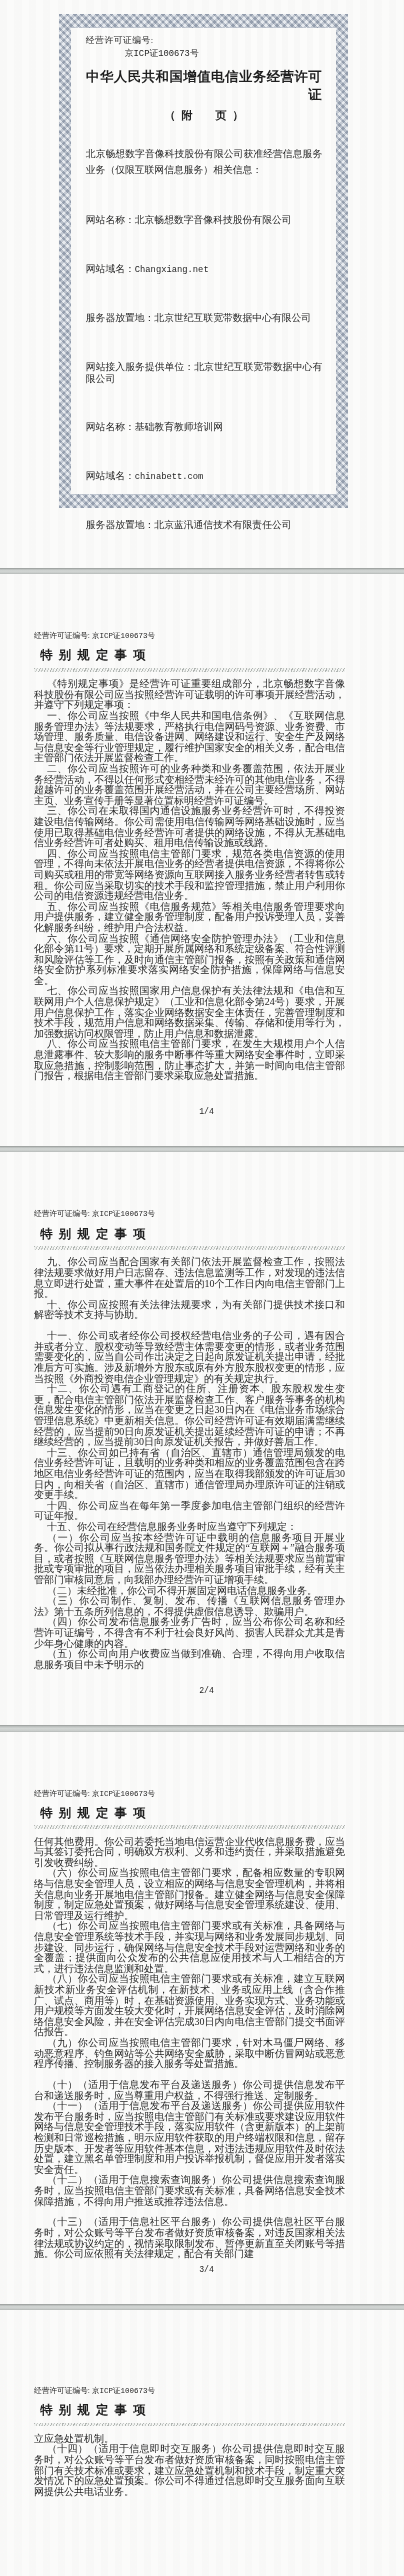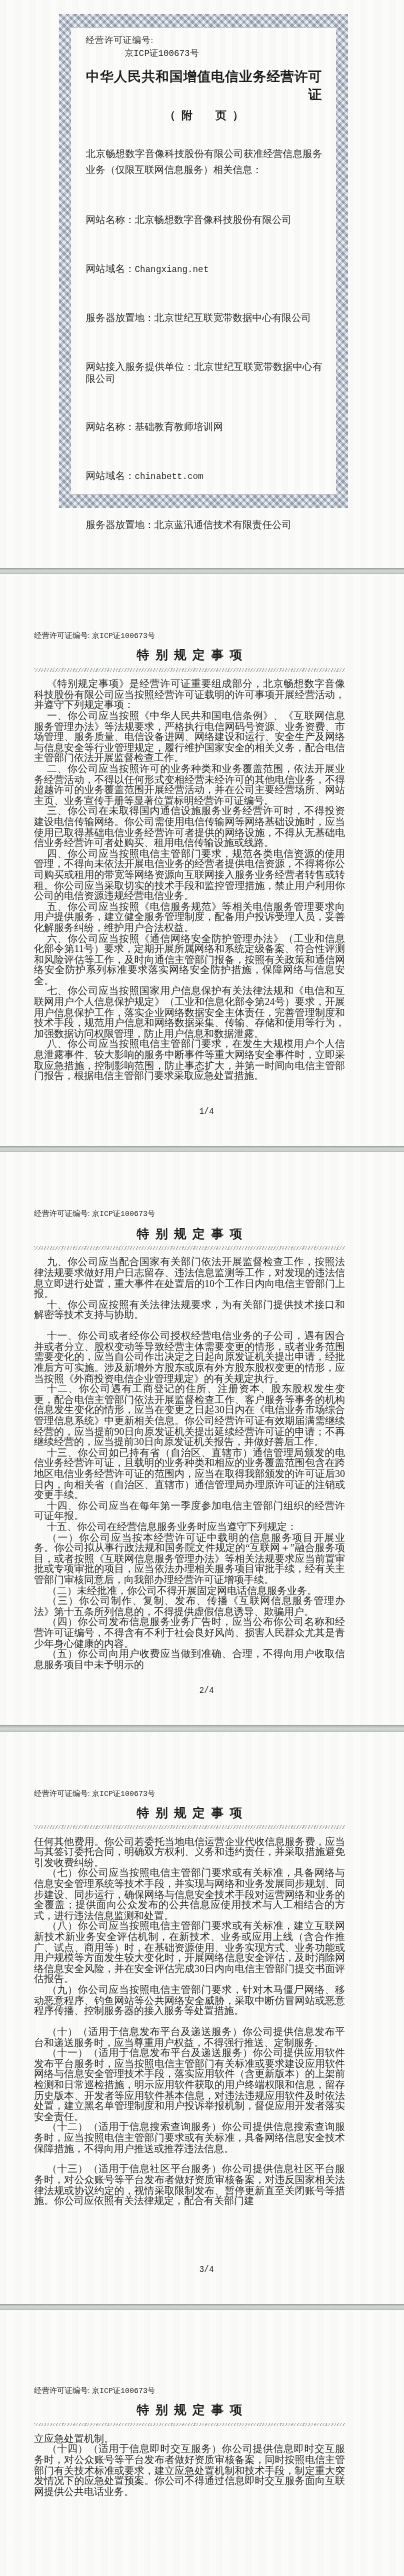--- a/index.html
+++ b/index.html
@@ -41,21 +41,21 @@
   .cert-intro{margin-top:23px;font-size:9.8px;line-height:16px;text-align:justify;}
   .cert-fields{margin-top:14.4px;}
   .cert-row{font-size:9.8px;line-height:12.4px;margin-bottom:7.2px;text-align:justify;margin-top:36px;}
   .cert-row .mono{font-family:"Liberation Mono","DejaVu Sans Mono",monospace;font-size:8.8px;}
   
   .page-prov{padding:57px 60px 0 34px;}
   .p2{height:572px;} .p3{height:573px;} .p4{height:572px;}
   .p5{height:564px;padding-top:76px;}
   .prov-no{font-size:7.7px;}
   .prov-no .mono{font-family:"Liberation Mono","DejaVu Sans Mono",monospace;font-size:7.5px;}
-  .prov-title{margin-top:6.2px;text-align:center;font-size:12.4px;font-weight:bold;letter-spacing:.5em;text-indent:.5em;}
+  .prov-title{margin-top:6.2px;text-align:left;font-size:12.4px;font-weight:bold;letter-spacing:.5em;text-indent:.5em;}
   .zig{
     height:3.6px;margin:3.6px 0 7.7px;opacity:.75;
     background:repeating-linear-gradient(115deg,#9aa09c 0 1px,#eceeec 1px 2.6px,#b6bbb7 2.6px 3.6px,#f4f5f3 3.6px 5.2px);
   }
   .prov-body p{
     margin:0;font-size:10px;line-height:10.6px;text-align:justify;text-indent:1.3em;font-family:Liberation Serif, serif;
   }
   .prov-body p.cont{text-indent:0;}
   .prov-body p.gap-top{margin-top:10.3px;}
   .page-num{
@@ -154,20 +154,21 @@
 
   <div class="page page-prov p4">
     <div class="prov-no">
       <span>经营许可证编号:</span>
       <span class="mono">京ICP证100673号</span>
     </div>
     <div class="prov-title">特别规定事项</div>
     <div class="zig"></div>
     <div class="prov-body">
       <p class="cont">任何其他费用。你公司若委托当地电信运营企业代收信息服务费，应当与其签订委托合同，明确双方权利、义务和违约责任，并采取措施避免引发收费纠纷。</p>
+      <p>（六）你公司应当按照电信主管部门要求，配备相应数量的专职网络与信息安全管理人员，设立相应的网络与信息安全管理机构，并将相关信息向业务开展地电信主管部门报备。建立健全网络与信息安全保障制度，制定应急处置预案，做好网络与信息安全管理系统建设、使用、日常管理及运行维护。</p>
       <p>（七）你公司应当按照电信主管部门要求或有关标准，具备网络与信息安全管理系统等技术手段，并实现与网络和业务发展同步规划、同步建设、同步运行，确保网络与信息安全技术手段对运营网络和业务的全覆盖；提供面向公众发布的公共信息应使用技术与人工相结合的方式，进行违法信息监测和处置。</p>
       <p>（八）你公司应当按照电信主管部门要求或有关标准，建立互联网新技术新业务安全评估机制，在新技术、业务或应用上线（含合作推广、试点、商用等）时，在基础资源使用、业务实现方式、业务功能或用户规模等方面发生较大变化时，开展网络信息安全评估，及时消除网络信息安全风险，并在安全评估完成30日内向电信主管部门提交书面评估报告。</p>
       <p>（九）你公司应当按照电信主管部门要求，针对木马僵尸网络、移动恶意程序、钓鱼网站等公共网络安全威胁，采取中断仿冒网站或恶意程序传播、控制服务器的接入服务等处置措施。</p>
       <p class="gap-top">（十）（适用于信息发布平台及递送服务）你公司提供信息发布平台和递送服务时，应当尊重用户权益，不得强行推送、定制服务。</p>
       <p>（十一）（适用于信息发布平台及递送服务）你公司提供应用软件发布平台服务时，应当按照电信主管部门有关标准或要求建设应用软件网络与信息安全管理技术手段，落实应用软件（含更新版本）的上架前检测和日常巡检措施，明示应用软件获取的用户终端权限和信息，留存历史版本、开发者等应用软件基本信息，对违法违规应用软件及时依法处置，建立黑名单管理制度和用户投诉举报机制，督促应用开发者落实安全责任。</p>
       <p>（十二）（适用于信息搜索查询服务）你公司提供信息搜索查询服务时，应当按照电信主管部门要求或有关标准，具备网络信息安全技术保障措施，不得向用户推送或推荐违法信息。</p>
       <p class="gap-top">（十三）（适用于信息社区平台服务）你公司提供信息社区平台服务时，对公众账号等平台发布者做好资质审核备案，对违反国家相关法律法规或协议约定的，视情采取限制发布、暂停更新直至关闭账号等措施。你公司应依照有关法律规定，配合有关部门建</p>
     </div>
     <div class="page-num pn-low">3/4</div>
   </div>

